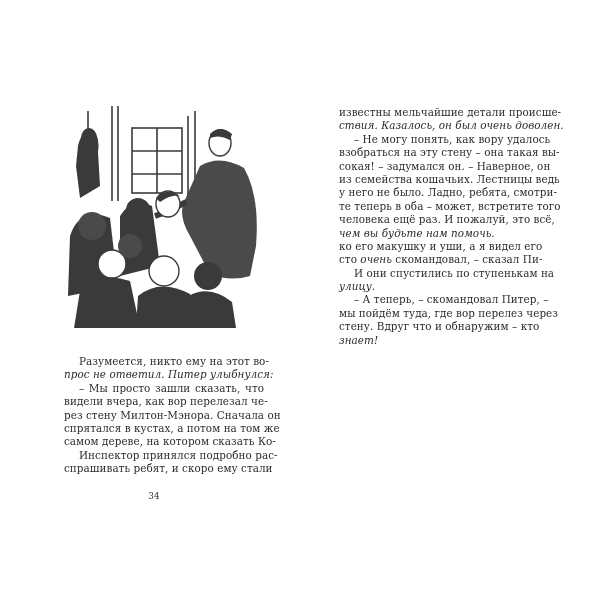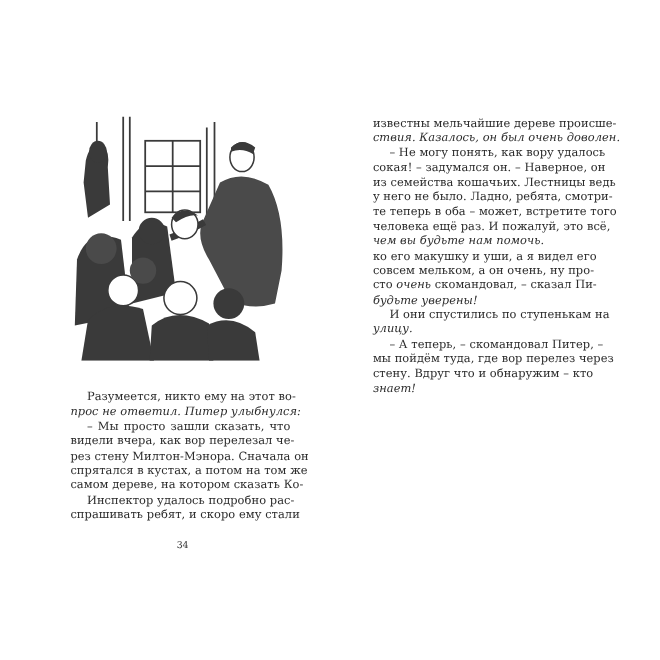--- a/index.html
+++ b/index.html
@@ -17,21 +17,21 @@
     }
     .line {
       display: block; white-space: nowrap; height: 13.4px;
       text-align: justify; text-align-last: justify;
     }
     .line.last { text-align-last: left; font-style: italic; }
     .line.indent { padding-left: 15px; }
     .col-left { position: absolute; left: 64px; top: 355px; width: 200px; }
     .col-right { position: absolute; left: 339px; top: 106px; width: 200px; }
     .page-number {
-      position: absolute; left: 156px; top: 491px; width: 20px; text-align: center;
+      position: absolute; left: 144px; top: 491px; width: 20px; text-align: center;
       font-family: "DejaVu Serif", "Liberation Serif", serif; font-size: 8.5px; color: #333;
     }
     .illustration { position: absolute; left: 60px; top: 106px; width: 210px; height: 222px; }
     em { font-style: italic; }
   </style>
 </head>
 <body>
 
 <div class="spread">
 
@@ -76,40 +76,39 @@
   </div>
 
   <div class="col-left text">
     <span class="line indent">Разумеется, никто ему на этот во-</span>
     <span class="line last">прос не ответил. Питер улыбнулся:</span>
     <span class="line indent">– Мы просто зашли сказать, что</span>
     <span class="line">видели вчера, как вор перелезал че-</span>
     <span class="line">рез стену Милтон-Мэнора. Сначала он</span>
     <span class="line">спрятался в кустах, а потом на том же</span>
     <span class="line">самом дереве, на котором сказать Ко-</span>
-    <span class="line indent">Инспектор удалось подробно рас-</span>
+    <span class="line indent">Инспектор принялся подробно рас-</span>
     <span class="line">спрашивать ребят, и скоро ему стали</span>
   </div>
 
   <div class="page-number">34</div>
 
   <div class="col-right text">
-    <span class="line">известны мельчайшие дереве происше-</span>
+    <span class="line">известны мельчайшие детали происше-</span>
     <span class="line last">ствия. Казалось, он был очень доволен.</span>
     <span class="line indent">– Не могу понять, как вору удалось</span>
+    <span class="line">взобраться на эту стену – она такая вы-</span>
     <span class="line">сокая! – задумался он. – Наверное, он</span>
     <span class="line">из семейства кошачьих. Лестницы ведь</span>
     <span class="line">у него не было. Ладно, ребята, смотри-</span>
     <span class="line">те теперь в оба – может, встретите того</span>
     <span class="line">человека ещё раз. И пожалуй, это всё,</span>
     <span class="line last">чем вы будьте нам помочь.</span>
     <span class="line">ко его макушку и уши, а я видел его</span>
-    <span class="line">совсем мельком, а он очень, ну про-</span>
     <span class="line"><span>сто </span><em>очень</em><span> скомандовал, – сказал Пи-</span></span>
-    <span class="line last">будьте уверены!</span>
     <span class="line indent">И они спустились по ступенькам на</span>
     <span class="line last">улицу.</span>
     <span class="line indent">– А теперь, – скомандовал Питер, –</span>
     <span class="line">мы пойдём туда, где вор перелез через</span>
     <span class="line">стену. Вдруг что и обнаружим – кто</span>
     <span class="line last">знает!</span>
   </div>
 
 </div>
 

